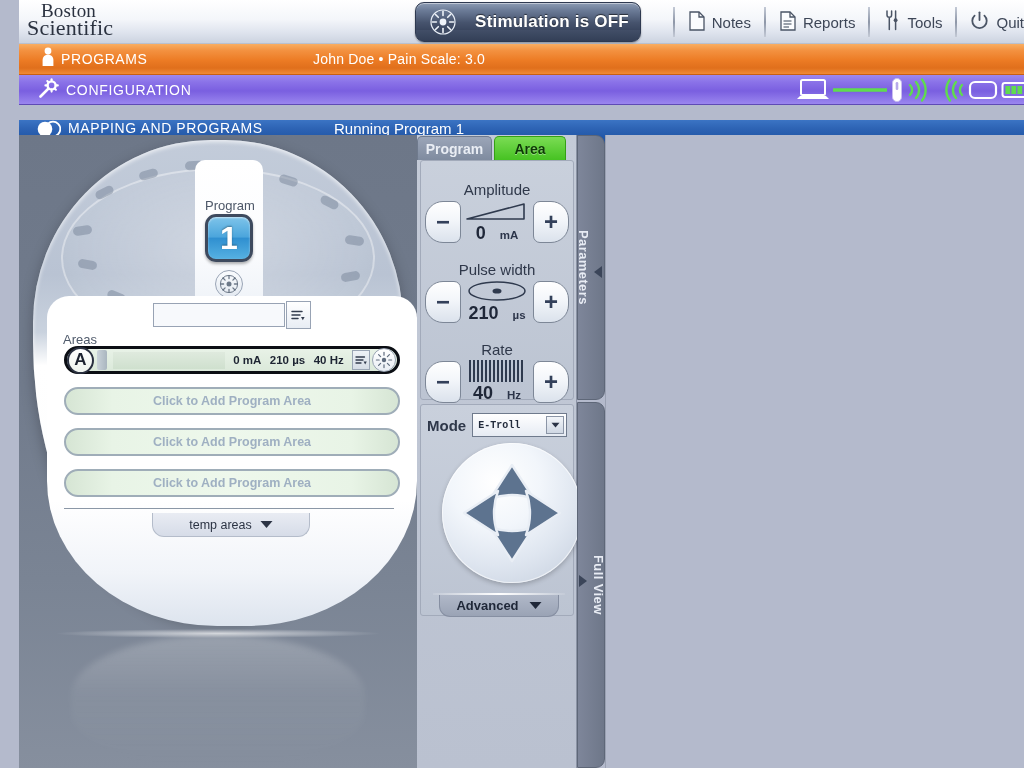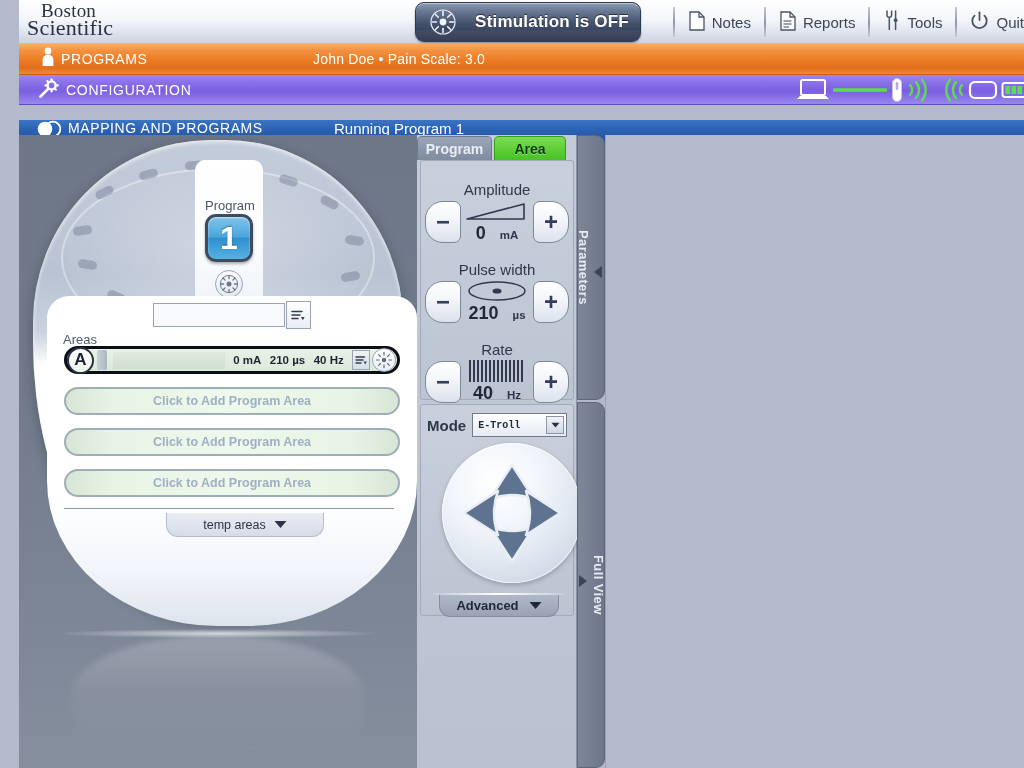--- a/index.html
+++ b/index.html
@@ -174,21 +174,21 @@
 
   .add-slot {
     position: absolute; left: 31px; width: 336px; height: 28px; border-radius: 15px;
     border: 2px solid #9fadb8;
     background: linear-gradient(to right, #d6e5d4 0%, #e8f4e6 14%, #eef8ec 50%, #e8f4e6 86%, #d6e5d4 100%);
     display:flex; align-items:center; justify-content:center;
     font-size: 12.5px; font-weight: bold; color: #9fb0c2;
   }
   .divline { position:absolute; left: 31px; top: 368px; width: 330px; height: 1px; background: #8b97a6; }
   .temp-areas {
-    position: absolute; left: 133px; top: 373px; width: 158px; height: 24px;
+    position: absolute; left: 119px; top: 373px; width: 158px; height: 24px;
     border-radius: 0 0 12px 12px;
     background: linear-gradient(to bottom,#e9ecf3,#d6dce8);
     border:1px solid #b4bcca; border-top:none;
     display:flex; align-items:center; justify-content:center; gap: 8px;
     font-size: 12.5px; color:#2c3444;
   }
   .reflection {
     position:absolute; left: 52px; top: 500px; width: 294px; height: 130px;
     border-radius: 50% 50% 46% 46% / 46% 46% 40% 40%;
     background: linear-gradient(to bottom, rgba(255,255,255,.22) 0%, rgba(255,255,255,.05) 45%, rgba(255,255,255,0) 100%);

